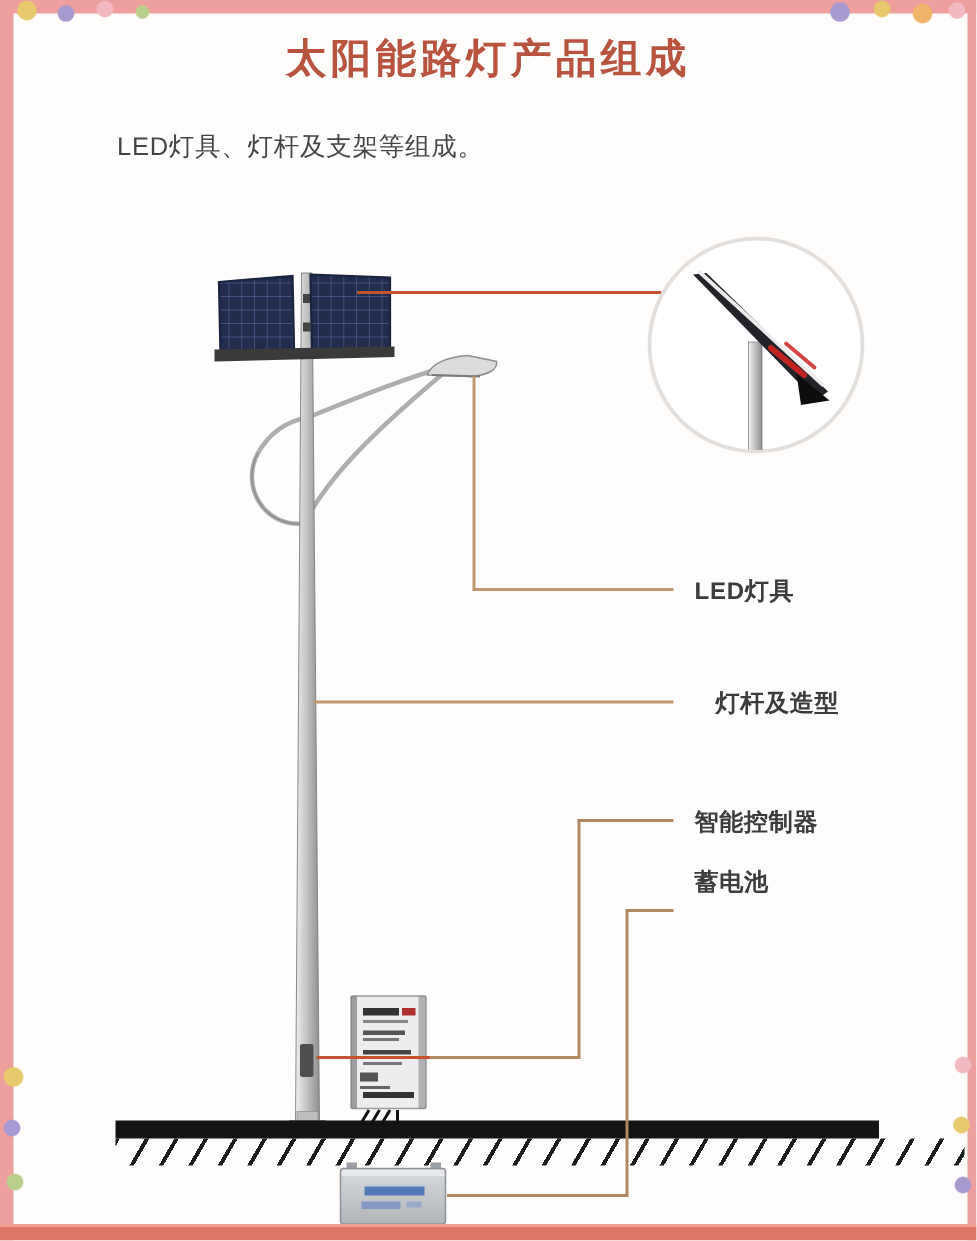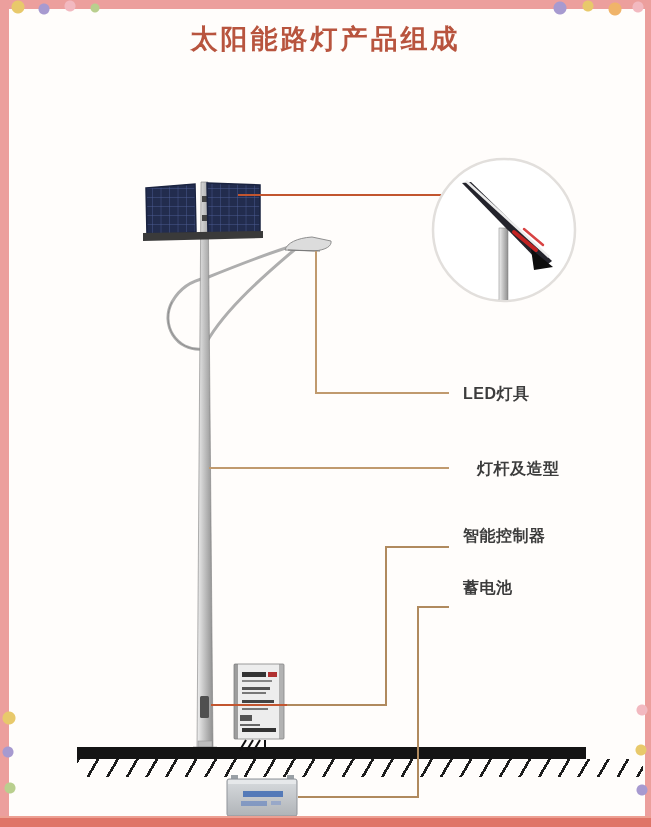--- a/index.html
+++ b/index.html
@@ -167,25 +167,26 @@
           <line x1="514" y1="232" x2="536" y2="250" stroke="#c32222" stroke-width="4"></line>
           <line x1="524" y1="229" x2="543" y2="245" stroke="#d84444" stroke-width="2.5"></line>
         </g>
       </g>
     </g>
   </svg>
 
   <div class="title">太阳能路灯产品组成</div>
 
   <div class="intro">
+    <div class="intro-line">LED灯具、灯杆及支架等组成。</div>
   </div>
 
   <div class="callout-label" style="left:463px;top:384px">LED灯具</div>
   <div class="callout-label" style="left:477px;top:459px">灯杆及造型</div>
-  <div class="callout-label" style="left:463px;top:526px">智能控制器</div>
+  <div class="callout-label" style="left:463px;top:538px">智能控制器</div>
   <div class="callout-label" style="left:463px;top:578px">蓄电池</div>
 
   <div class="frame frame-top"></div>
   <div class="frame frame-left"></div>
   <div class="frame frame-right"></div>
   <div class="frame frame-bottom"></div>
   <div class="floral fl-tl"></div>
   <div class="floral fl-tr"></div>
   <div class="floral fl-bl"></div>
   <div class="floral fl-br"></div>

